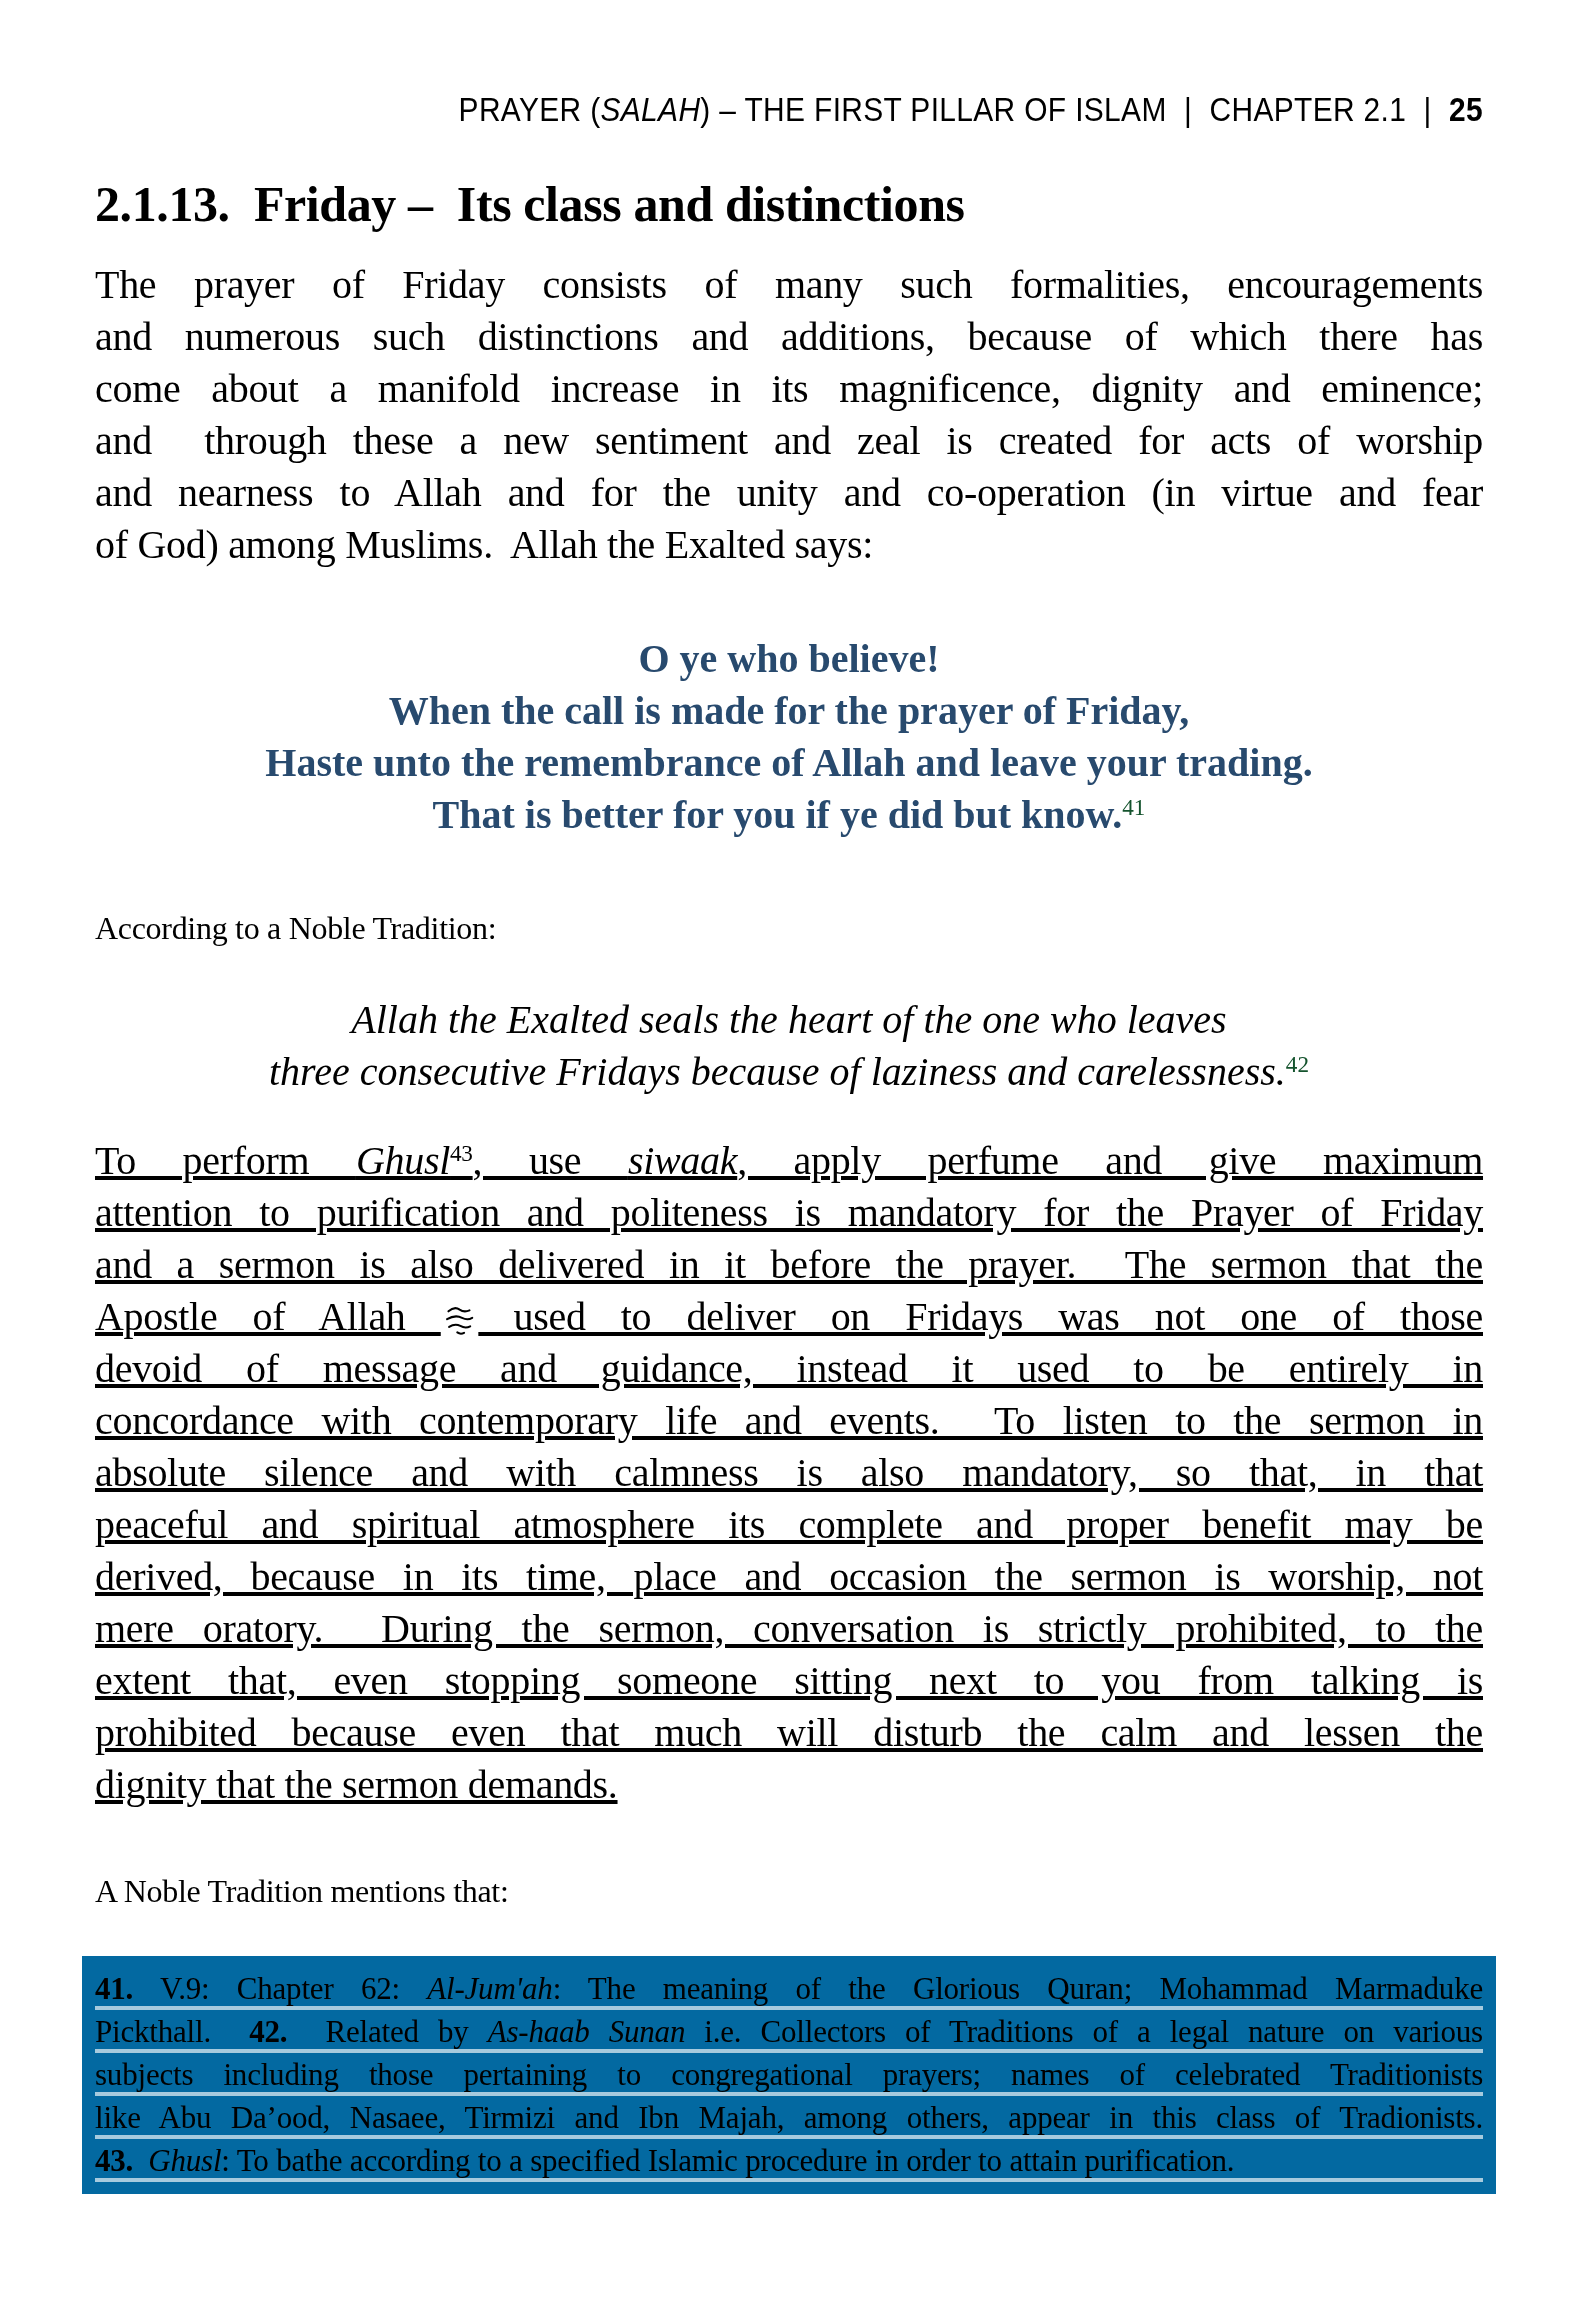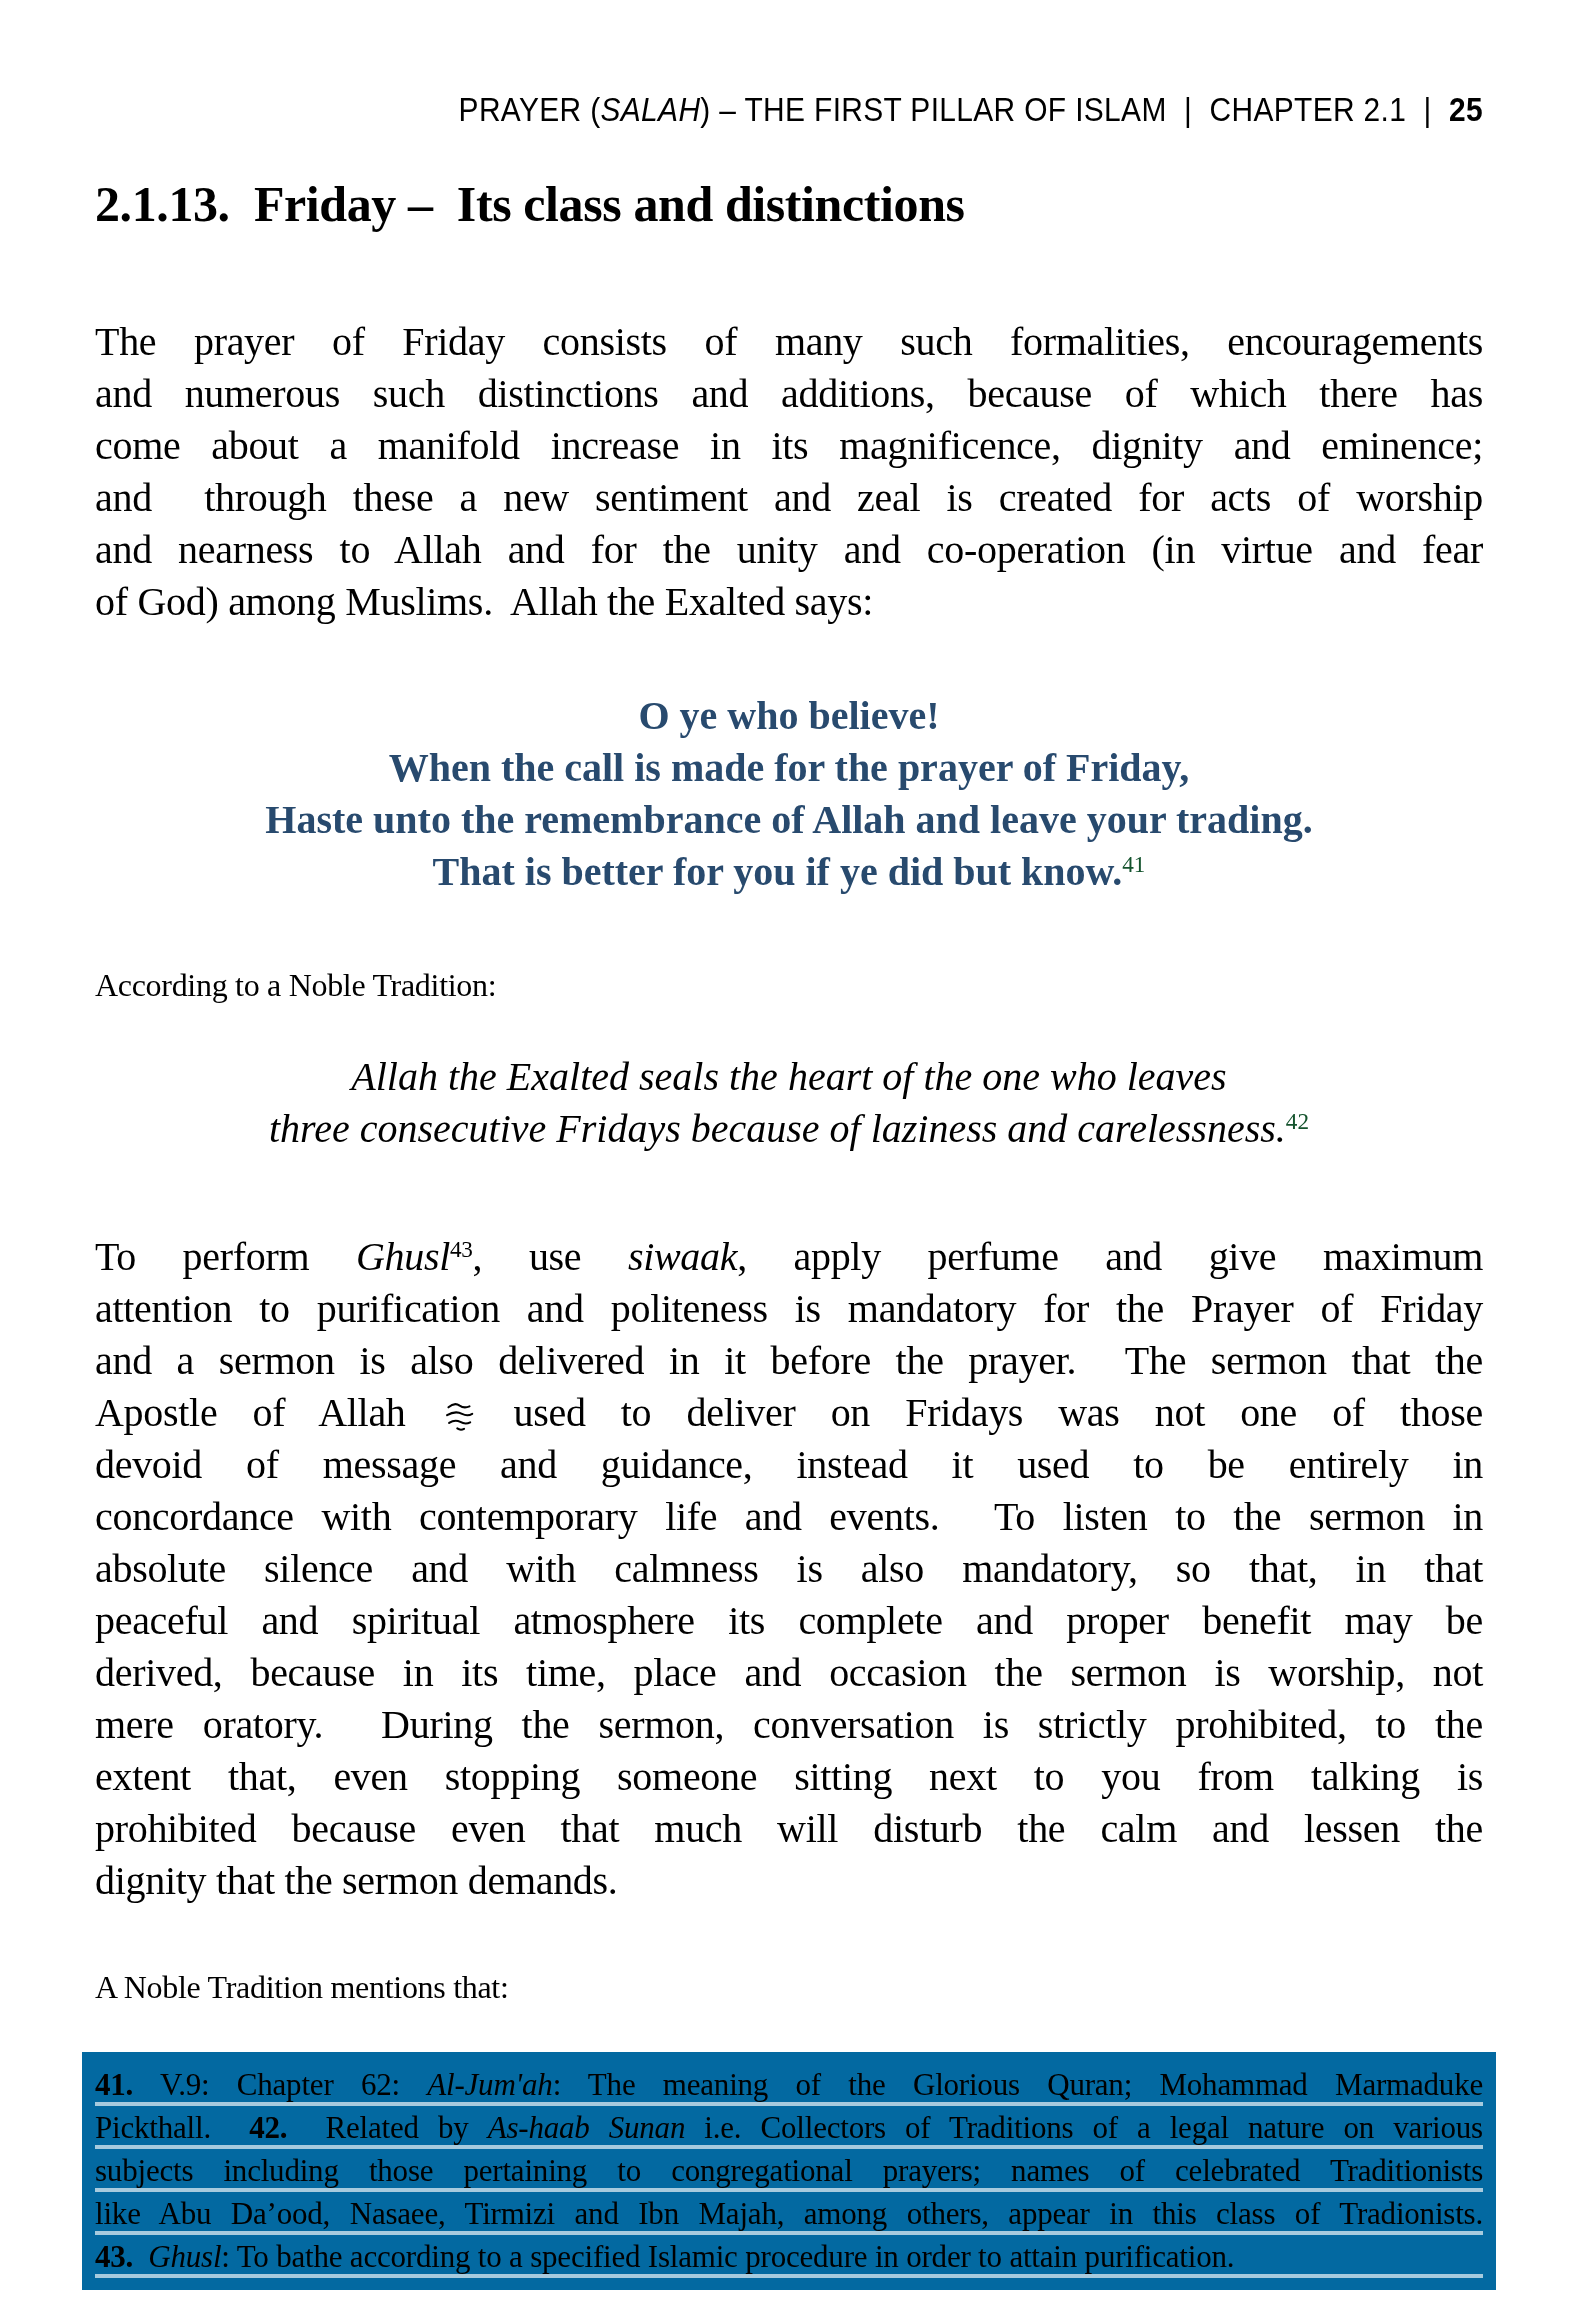--- a/index.html
+++ b/index.html
@@ -38,21 +38,21 @@
     font-weight: bold;
     letter-spacing: -0.4px;
   }
 
   
   .body-par { font-size: 40px; line-height: 52px; letter-spacing: -0.3px; }
   .justified .ln { text-align: justify; text-align-last: justify; }
   .justified .ln-last { text-align-last: left; }
   .centered .ln { text-align-last: center; }
 
-  .par-1 { margin-top: 86px; }
+  .par-1 { margin-top: 29px; }
 
   .quran-quote {
     margin-top: 62px;
     font-weight: bold;
     font-size: 40px;
     line-height: 52px;
   }
 
   .intro-line {
     margin-top: 61px;
@@ -61,21 +61,21 @@
     letter-spacing: -0.3px;
   }
 
   .hadith-quote {
     margin-top: 40px;
     font-style: italic;
     font-size: 40px;
     line-height: 52px;
   }
 
-  .par-2 { margin-top: 76px; }
+  .par-2 { margin-top: 37px; text-decoration: underline; }
 
   .intro-line-2 { margin-top: 54px; }
 
   
   .footnotes {
     margin: 39px -13.4px 0 -13.4px;
     padding: 10.7px 13.4px 12.5px 13.4px;
     font-size: 31px;
     line-height: 43px;
     letter-spacing: -0.2px;

